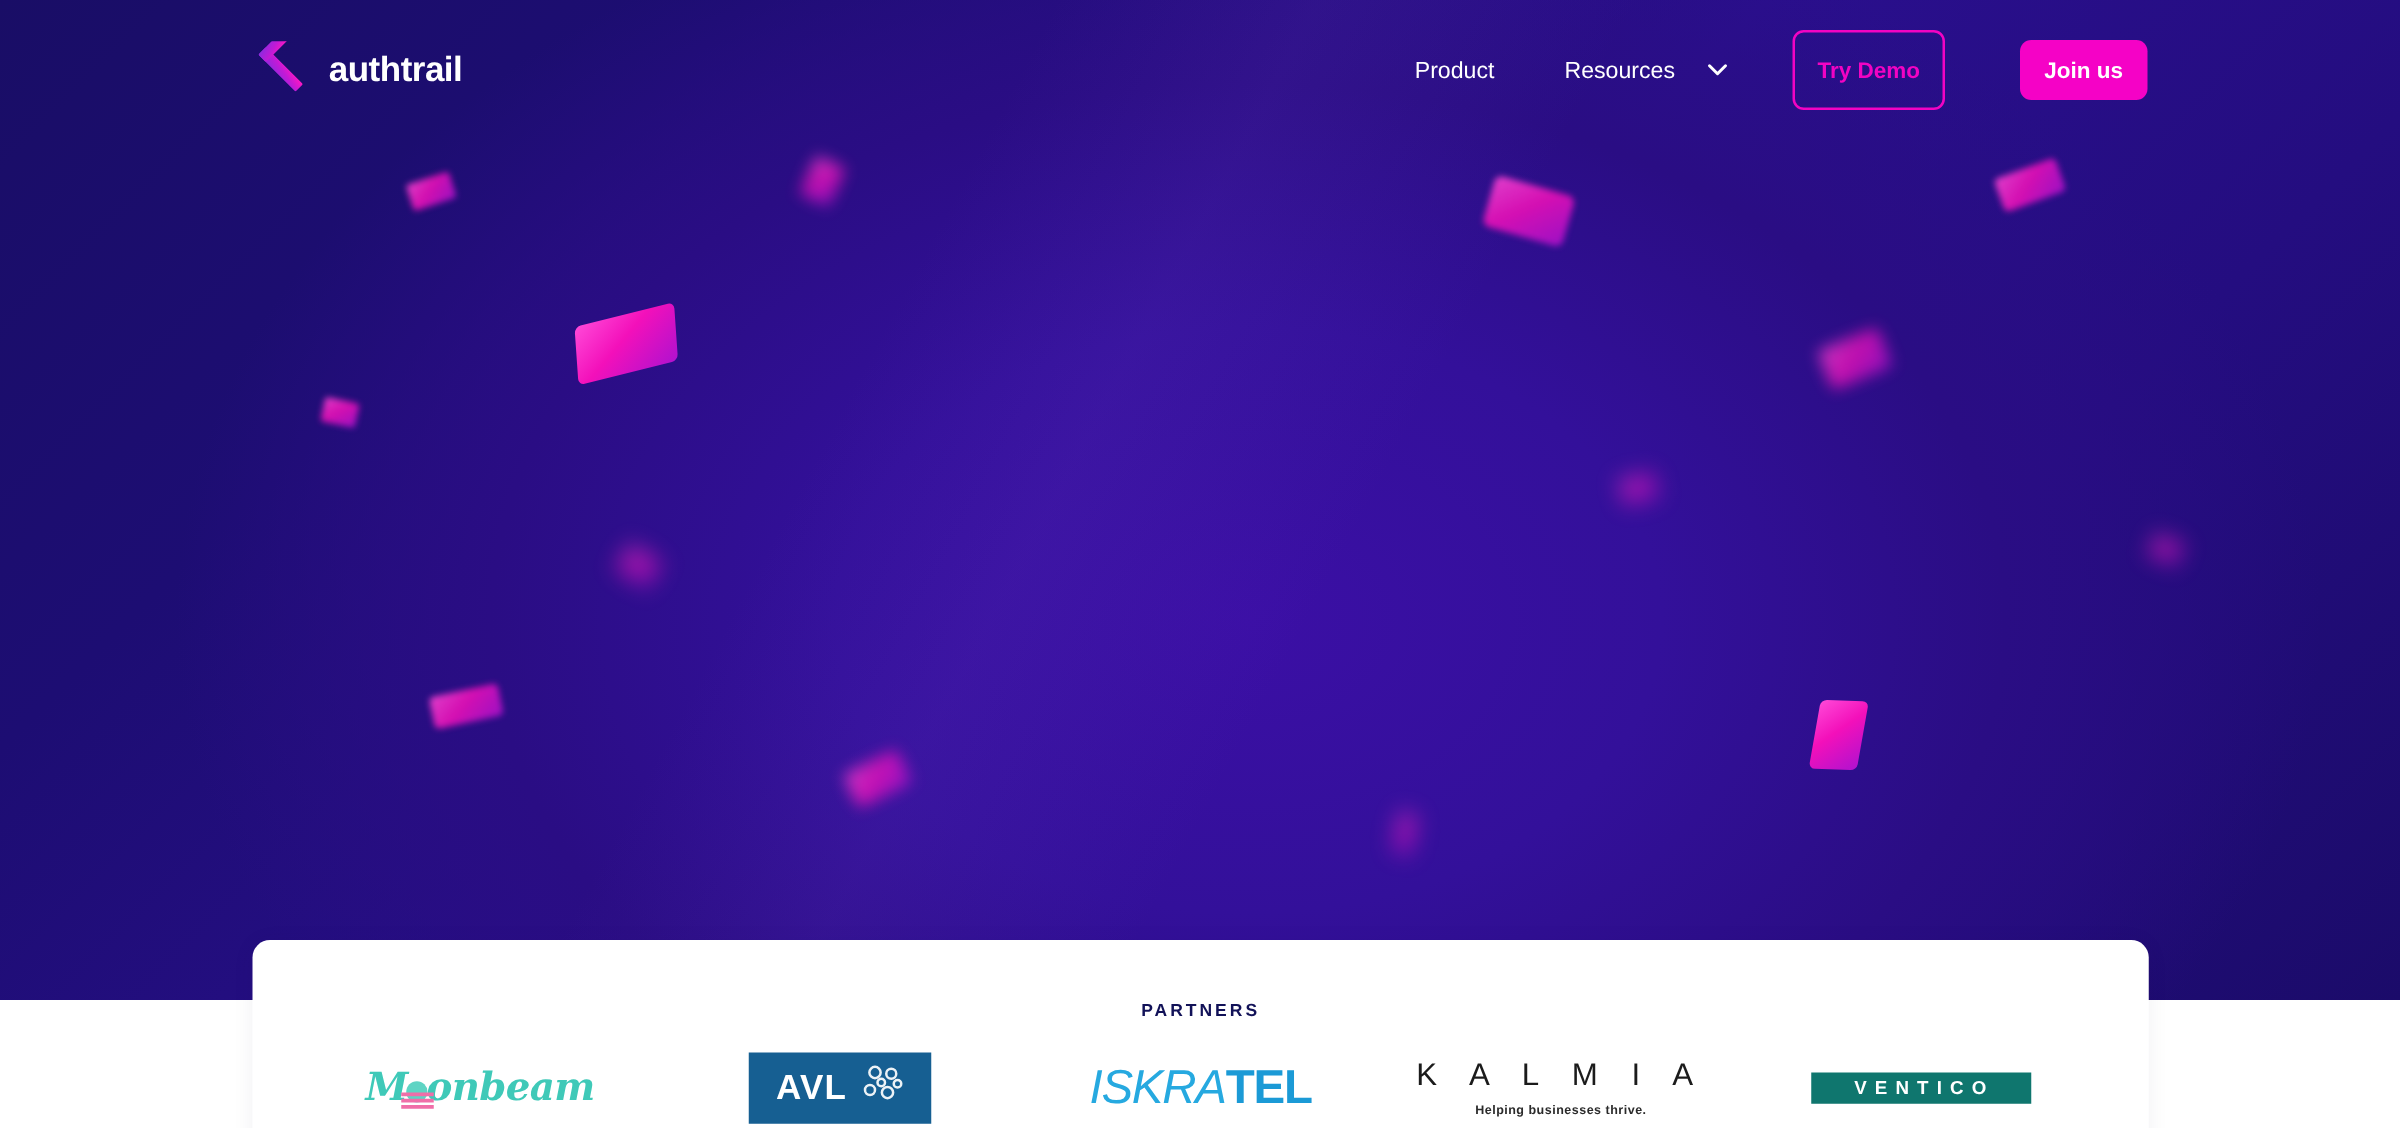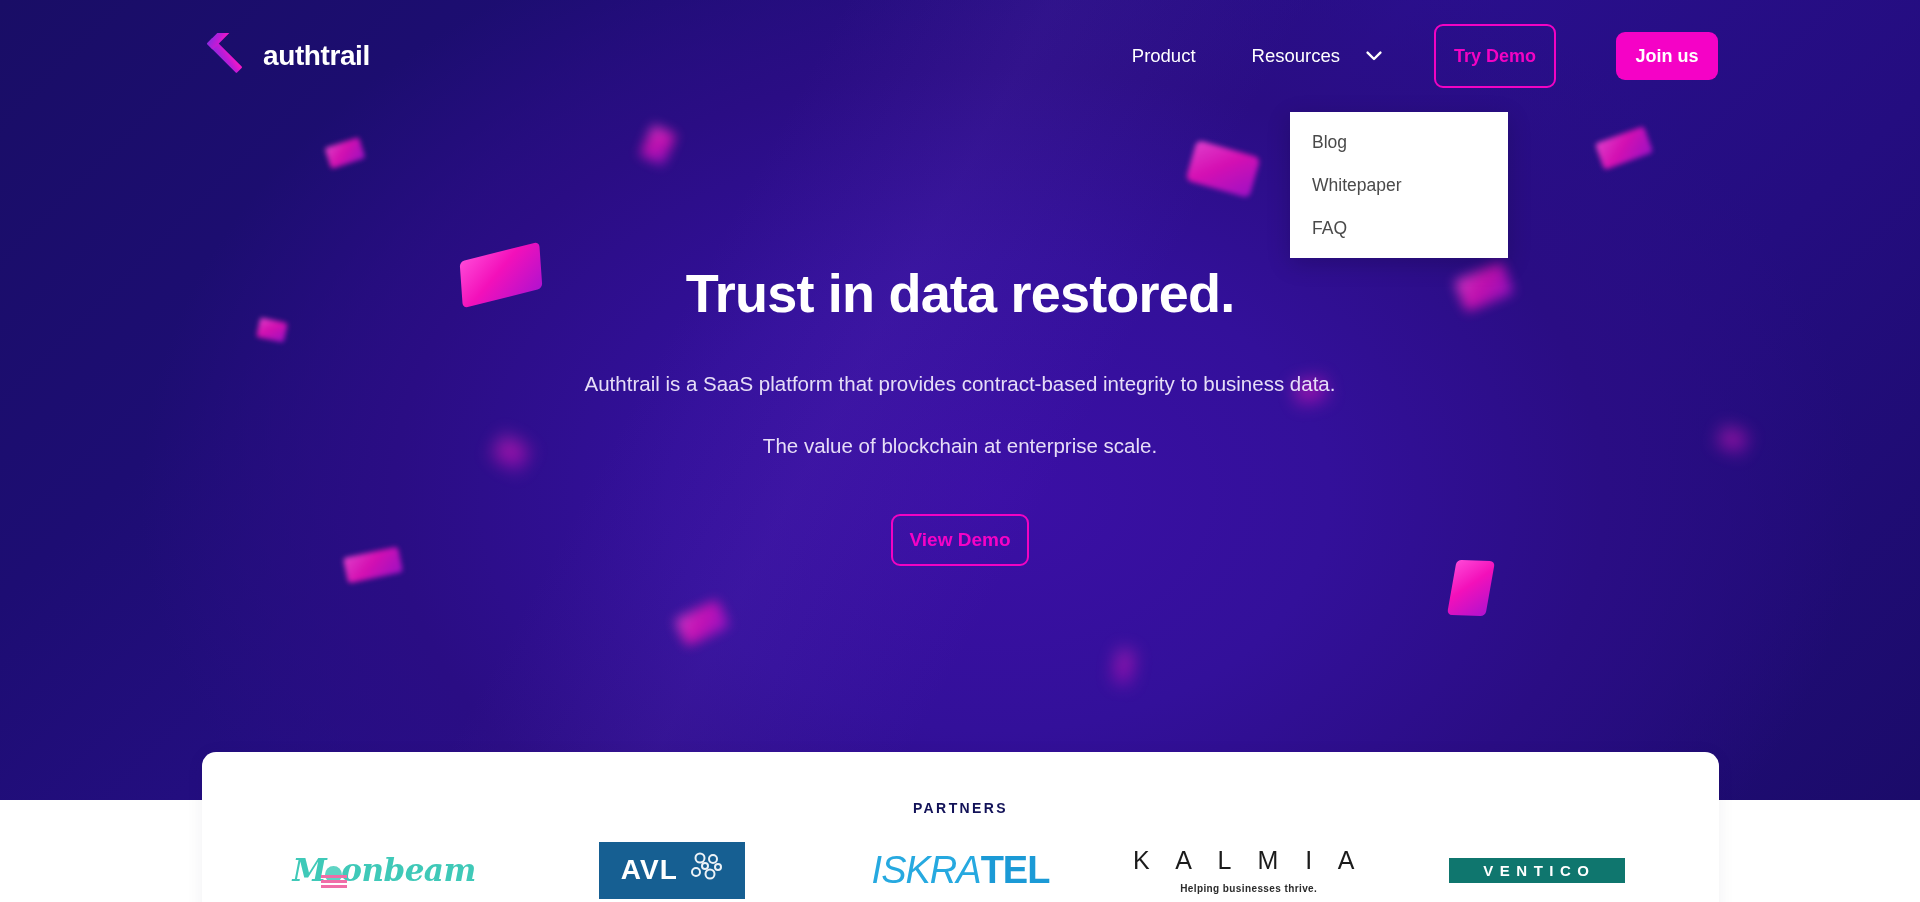--- a/index.html
+++ b/index.html
@@ -356,34 +356,21 @@
             <path d="M1.6 1.6 L8 8 L14.4 1.6" fill="none" stroke="#ffffff" stroke-width="2.4" stroke-linecap="round" stroke-linejoin="round"></path>
           </svg>
         </span>
       </div>
 
       <a class="btn btn-outline" href="#">Try Demo</a>
       <a class="btn btn-solid" href="#">Join us</a>
     </div>
   </nav>
 
-  <div class="dropdown">
-    <a class="dropdown-item" href="#">Blog</a>
-    <a class="dropdown-item" href="#">Whitepaper</a>
-    <a class="dropdown-item" href="#">FAQ</a>
-  </div>
-
-  <div class="hero-copy">
-    <h1 class="hero-title">Trust in data restored.</h1>
-    <p class="hero-sub">Authtrail is a SaaS platform that provides contract-based integrity to business data.</p>
-    <p class="hero-sub2">The value of blockchain at enterprise scale.</p>
-    <div class="hero-cta-wrap">
-      <a class="btn btn-demo" href="#">View Demo</a>
-    </div>
-  </div>
+
 </section>
 
 <section class="partners-card">
   <div class="partners-title">PARTNERS</div>
 
   <div class="partners-row">
 
     <div class="partner-logo">
       <span class="logo-moonbeam"><span>M</span><span class="mb-sun"></span><span>onbeam</span></span>
     </div>

